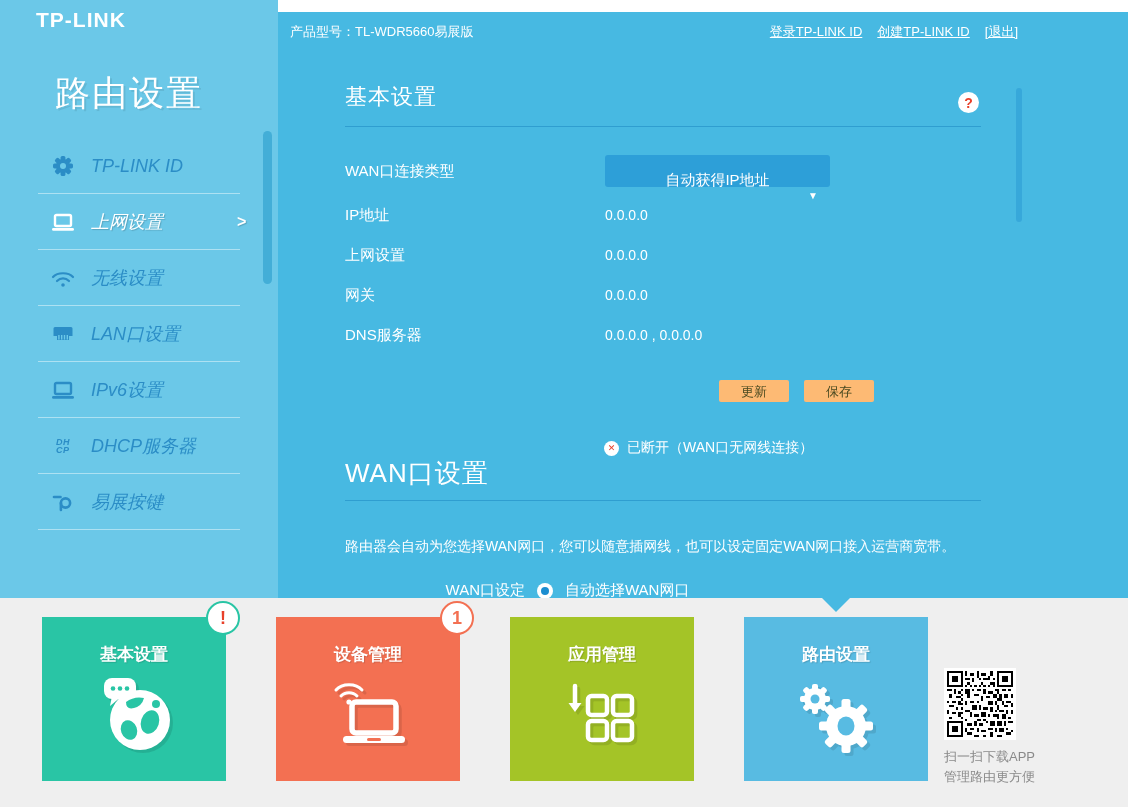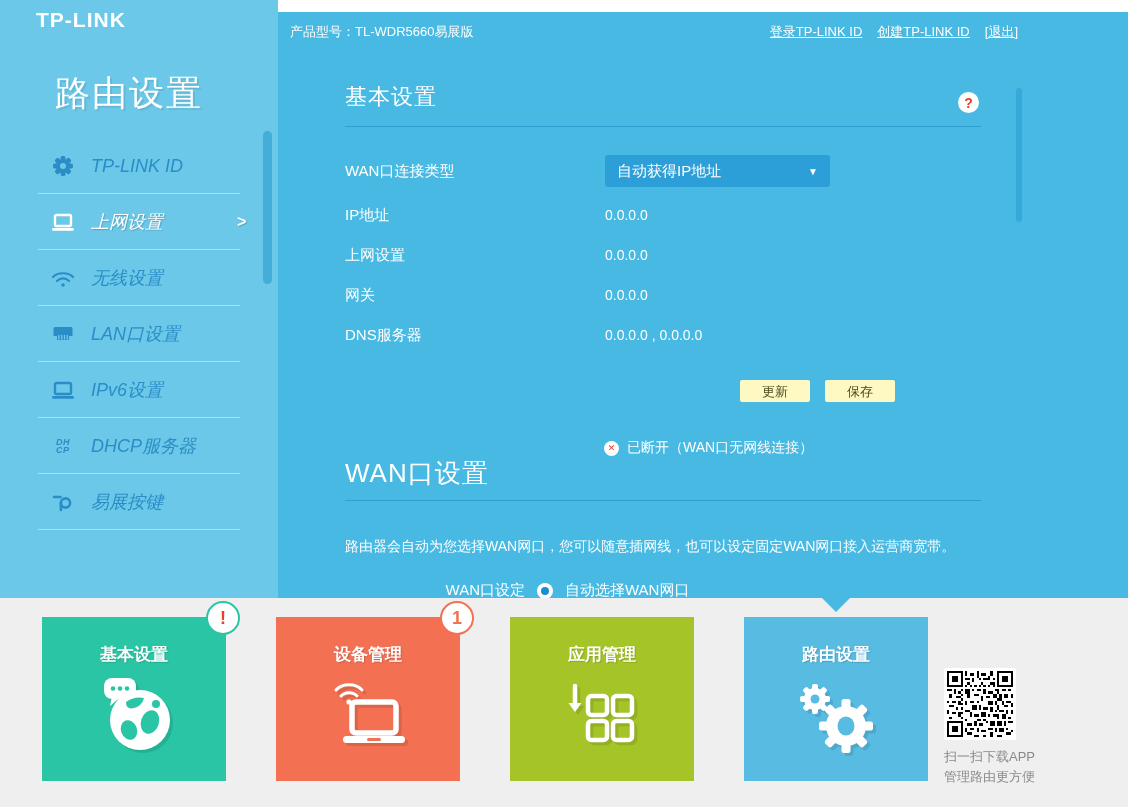--- a/index.html
+++ b/index.html
@@ -31,24 +31,24 @@
   .rule{position:absolute;left:67px;width:636px;height:1px;background:#2f9ed0;}
   .rule1{top:114px;} .rule2{top:488px;}
   .help{position:absolute;left:680px;top:80px;width:21px;height:21px;border-radius:50%;background:#fff;
         color:#e8402a;font-size:14px;font-weight:800;display:flex;align-items:center;justify-content:center;cursor:pointer;}
   .frow{position:absolute;left:67px;display:flex;align-items:center;}
   .frow .lab{width:247px;font-size:15px;flex:none;}
   .frow .val{margin-left:13px;font-size:14px;}
   .r1{top:144px;height:30px;} .r2{top:188px;height:30px;} .r3{top:228px;height:30px;}
   .r4{top:268px;height:30px;} .r5{top:308px;height:30px;}
   .dd{margin-left:13px;width:225px;height:30px;background:#2d9fd8;border-radius:3px;display:flex;
-      align-items:center;padding:16px 12px;font-size:15px;cursor:pointer;}
+      align-items:center;padding:16px 12px;font-size:15px;cursor:pointer;flex-direction:column;}
   .dd .arr{margin-left:auto;font-size:10px;}
-  .btn{position:absolute;top:368px;width:70px;height:22px;background:#fef9c3;border:none;border-radius:2px;
-       color:#4a4a20;font-size:13px;font-family:inherit;cursor:pointer;line-height:22px;text-align:center;margin-left:21px;}
+  .btn{position:absolute;top:368px;width:70px;height:22px;background:#fdba74;border:none;border-radius:2px;
+       color:#4a4a20;font-size:13px;font-family:inherit;cursor:pointer;line-height:22px;text-align:center;}
   .btn.update{left:441px;} .btn.save{left:526px;}
   .status{position:absolute;left:326px;top:427px;display:flex;align-items:center;gap:8px;font-size:14px;}
   .xicon{width:15px;height:15px;border-radius:50%;background:#fff;color:#e8402a;font-size:9px;font-weight:800;
          display:flex;align-items:center;justify-content:center;flex:none;}
   .h2b{position:absolute;left:67px;top:444px;margin:0;font-size:26px;font-weight:400;letter-spacing:1px;}
   .para{position:absolute;left:67px;top:512px;width:660px;font-size:14px;}
   .wanrow{position:absolute;left:67px;top:569px;display:flex;align-items:center;}
   .wanrow .lab{width:180px;text-align:right;font-size:15px;flex:none;}
   .radio{margin-left:12px;width:16px;height:16px;border-radius:50%;background:#fff;display:flex;
          align-items:center;justify-content:center;flex:none;cursor:pointer;}

